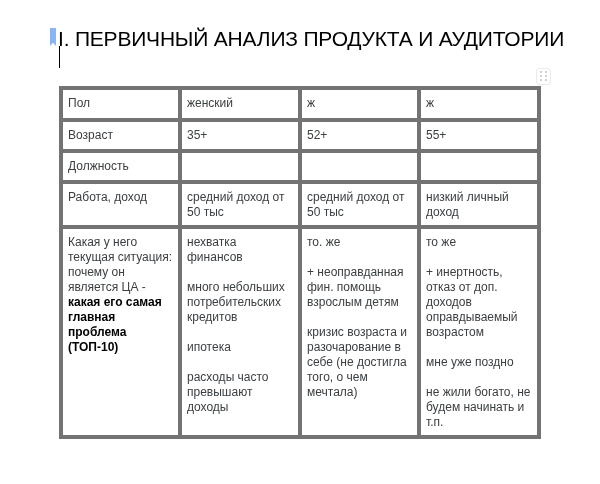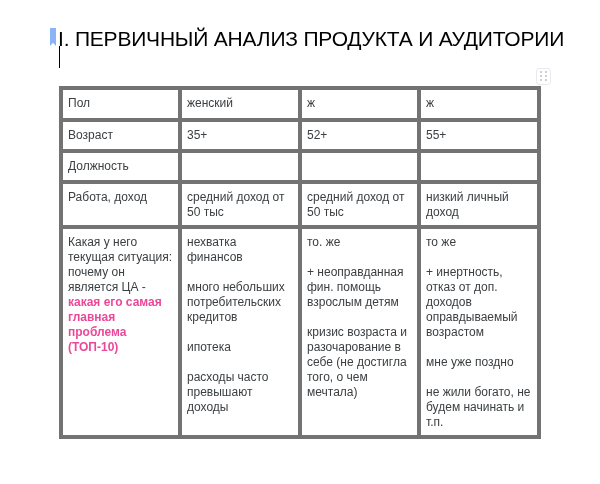--- a/index.html
+++ b/index.html
@@ -87,21 +87,21 @@
     col.c3 { width: 119px; }
     col.c4 { width: 120px; }
     tr.r1 td { height: 17px; }
     tr.r2 td { height: 16px; }
     tr.r3 td { height: 28px; }
     tr.r4 td { height: 16px; }
     tr.r5 td { height: 30px; }
     tr.r6 td { height: 29px; }
     .para { display: block; }
     .para + .para { margin-top: 15px; }
-    .bold { font-weight: bold; color: #ec4899; }
+    .bold { font-weight: bold; color: #000000; }
   </style>
 </head>
 <body>
 
 <div class="bookmark"></div>
 <div class="title">I. ПЕРВИЧНЫЙ АНАЛИЗ ПРОДУКТА И АУДИТОРИИ</div>
 <div class="cursor"></div>
 
 <div class="drag-handle">
   <span></span>

